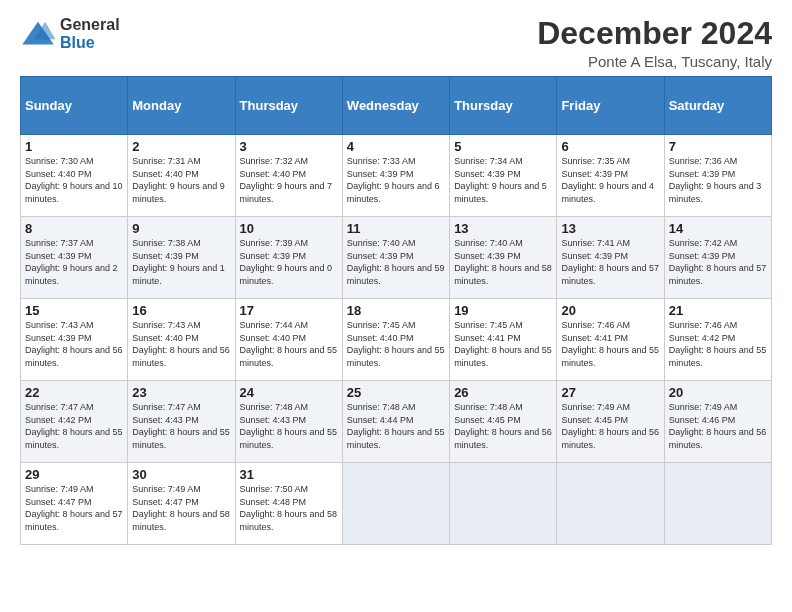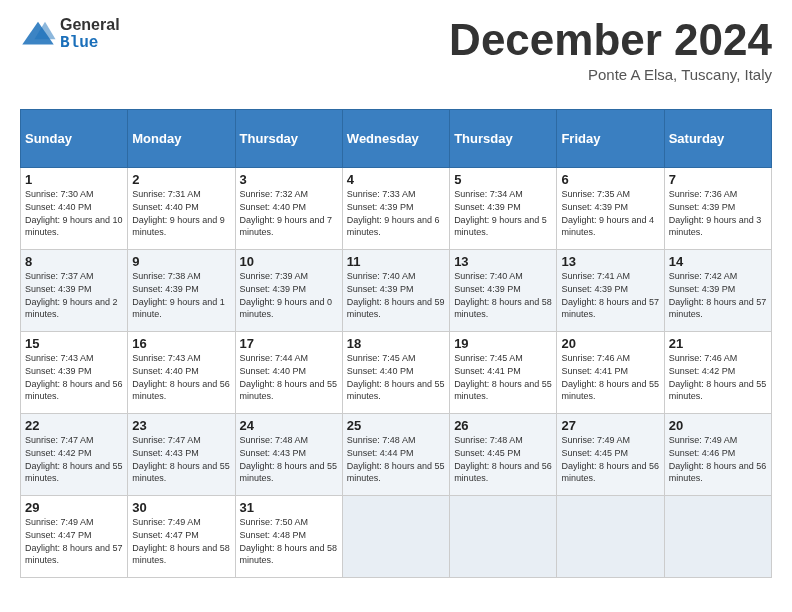--- a/index.html
+++ b/index.html
@@ -11,37 +11,37 @@
       overflow: hidden;
     }
     .page {
       width: 792px;
       padding: 16px 20px 10px 20px;
     }
     .header-row {
       display: flex;
       justify-content: space-between;
       align-items: flex-start;
-      margin-bottom: 26px;
+      margin-bottom: 6px;
       gap: 24px;
     }
     .logo {
       display: flex;
       align-items: center;
       gap: 4px;
     }
     .logo-icon {
       width: 36px;
       height: 28px;
     }
     .title-block {
       text-align: right;
     }
     .month-title {
-      font-size: 44px;
+      font-size: 32px;
       font-weight: bold;
       color: #333;
       line-height: 1.1;
     }
     .location-title {
       font-size: 15px;
       color: #555;
       margin-top: 2px;
     }
     table {
@@ -91,21 +91,21 @@
 
 <div class="page">
   <div class="header-row">
     <div class="logo">
       <svg class="logo-icon" viewBox="0 0 40 32" xmlns="http://www.w3.org/2000/svg">
         <polygon points="20,2 38,28 2,28" fill="#1a6fba" opacity="0.85"></polygon>
         <polygon points="28,2 40,22 16,22" fill="#1a6fba" opacity="0.5"></polygon>
       </svg>
       <div>
         <div style="font-size:16px;font-weight:bold;color:#333;">General</div>
-        <div style="font-size:16px;font-weight:bold;color:#1a6fba;font-family:Liberation Mono, monospace;">Blue</div>
+        <div style="font-size:16px;font-weight:bold;color:#1a6fba;">Blue</div>
       </div>
     </div>
     <div class="title-block">
       <div class="month-title">December 2024</div>
       <div class="location-title">Ponte A Elsa, Tuscany, Italy</div>
     </div>
   </div>
 
   <table>
     <thead>

